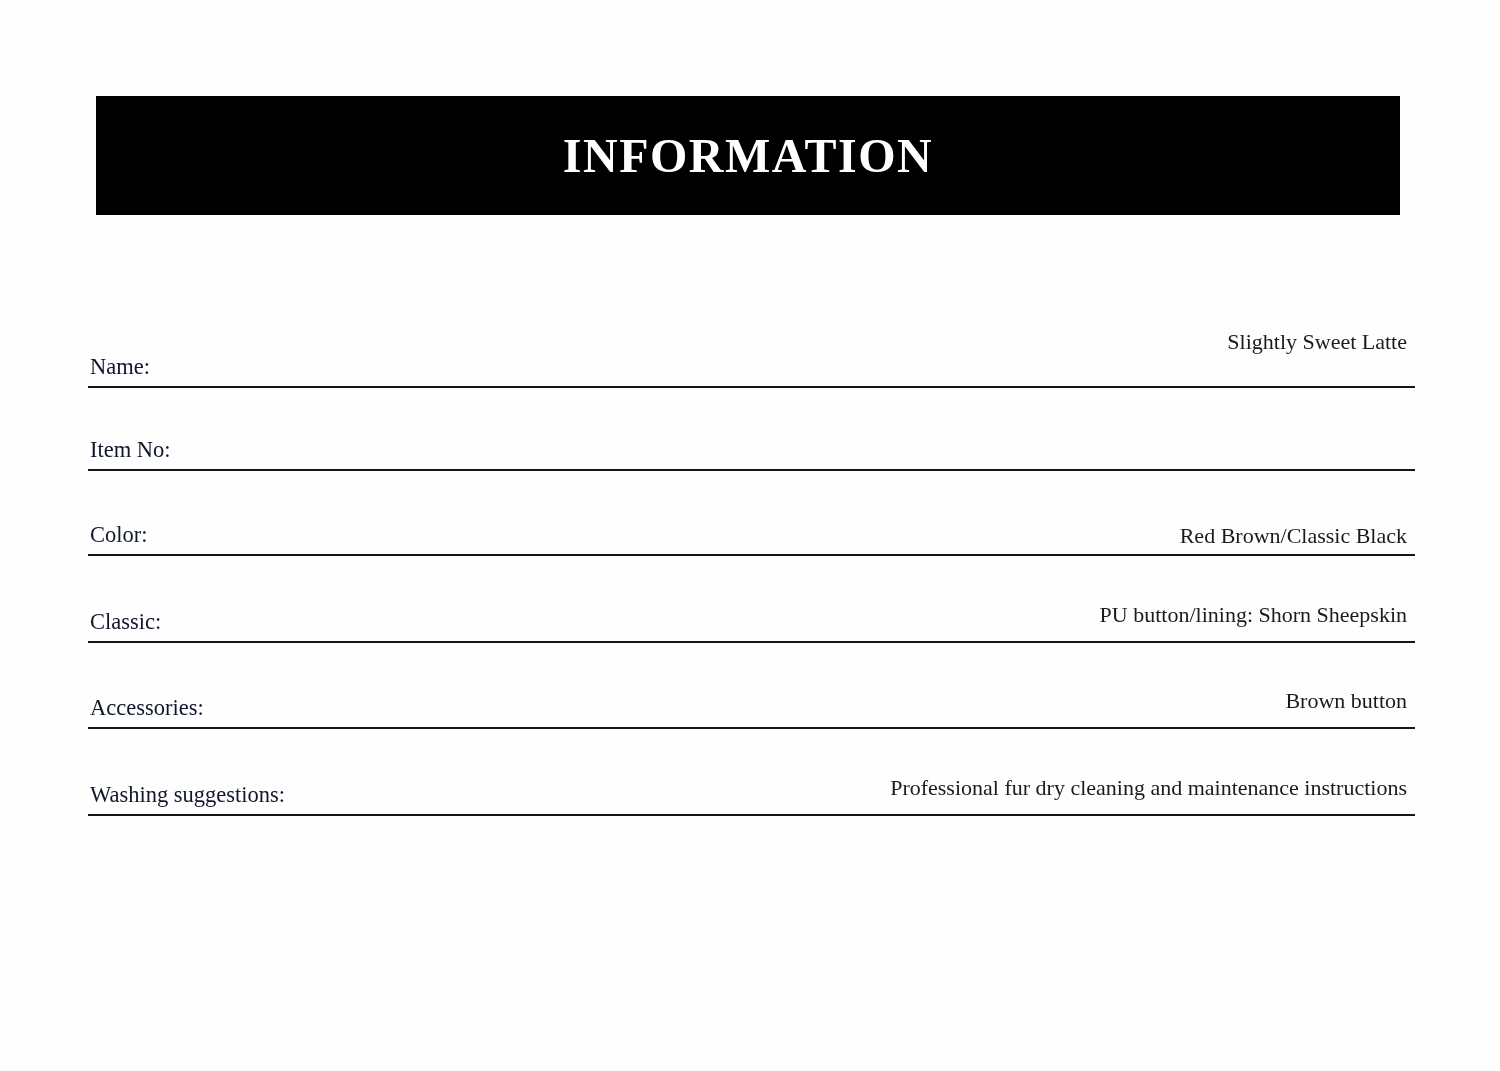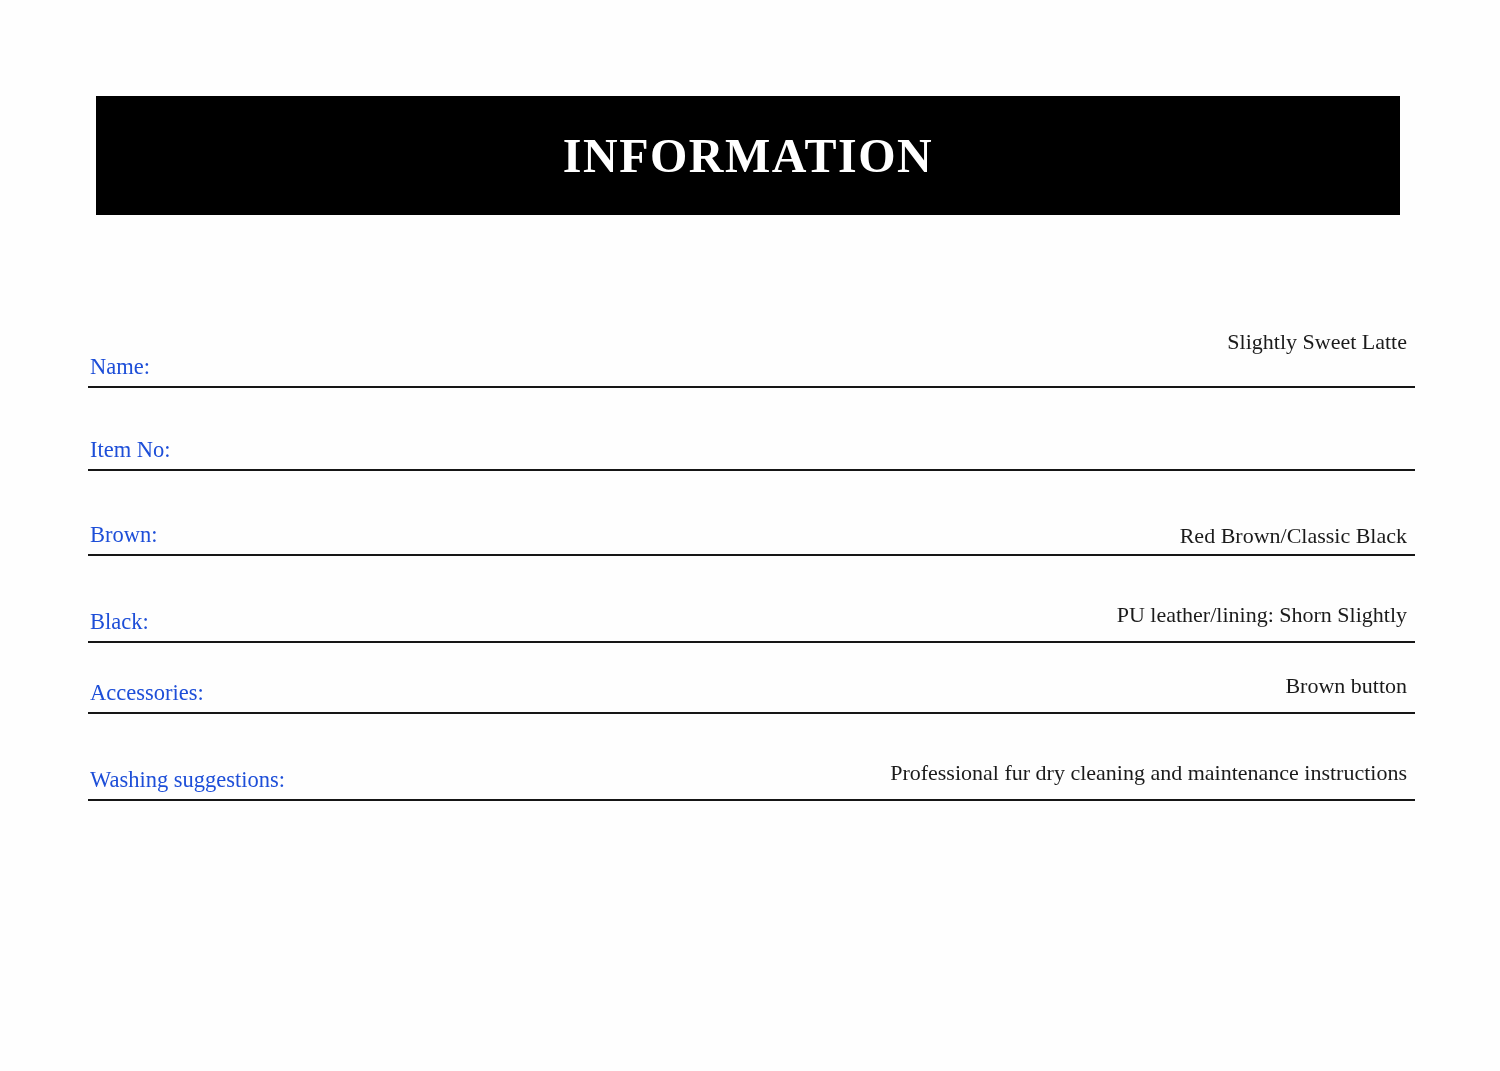--- a/index.html
+++ b/index.html
@@ -47,29 +47,29 @@
   }
   .row {
     position: relative;
     box-sizing: border-box;
     border-bottom: 2px solid #161616;
   }
   .row:nth-child(1) { height: 157px; }
   .row:nth-child(2) { height: 83px; text-align: right; }
   .row:nth-child(3) { height: 85px; }
   .row:nth-child(4) { height: 87px; }
-  .row:nth-child(5) { height: 71px; }
+  .row:nth-child(5) { height: 86px; }
   .row:nth-child(6) { height: 87px; }
 
   .lbl {
     position: absolute;
     left: 2px;
     bottom: 6px;
     font-size: 22.5px;
-    color: #1d4ed8;
+    color: #0f172a;
     white-space: nowrap;
   }
   .val {
     position: absolute;
     right: 8px;
     bottom: 13px;
     font-size: 22px;
     color: #1b1b1b;
     white-space: nowrap;
   }
@@ -99,26 +99,26 @@
 
   <main class="spec-table">
     <div class="row">
       <span class="lbl">Name:</span>
       <span class="val">Slightly Sweet Latte</span>
     </div>
     <div class="row">
       <span class="lbl">Item No:</span>
     </div>
     <div class="row">
-      <span class="lbl">Brown:</span>
+      <span class="lbl">Color:</span>
       <span class="val">Red Brown/Classic Black</span>
     </div>
     <div class="row">
-      <span class="lbl">Black:</span>
-      <span class="val">PU leather/lining: Shorn Slightly</span>
+      <span class="lbl">Classic:</span>
+      <span class="val">PU button/lining: Shorn Sheepskin</span>
     </div>
     <div class="row">
       <span class="lbl">Accessories:</span>
       <span class="val">Brown button</span>
     </div>
     <div class="row">
       <span class="lbl">Washing suggestions:</span>
       <span class="val">Professional fur dry cleaning and maintenance instructions</span>
     </div>
   </main>

